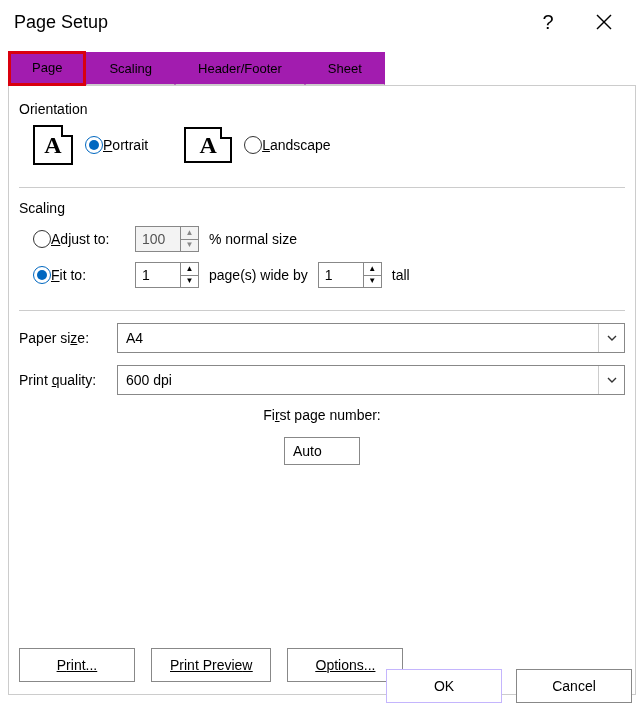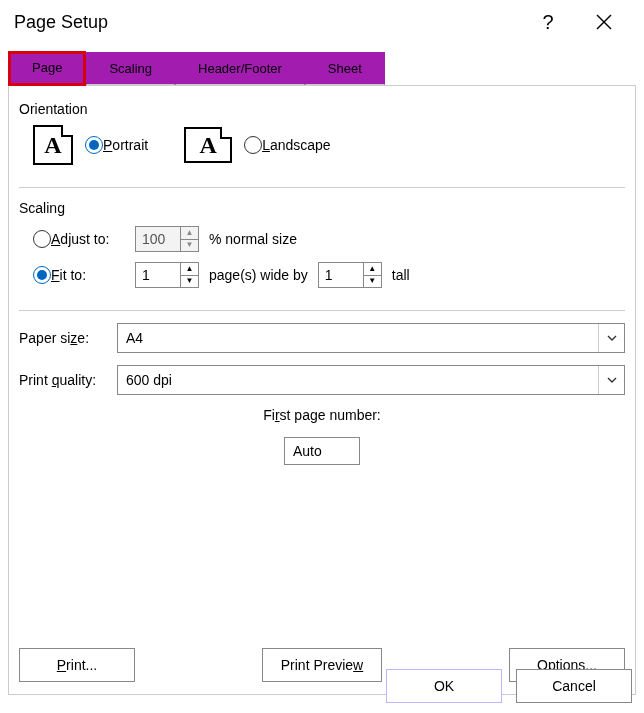--- a/index.html
+++ b/index.html
@@ -225,22 +225,23 @@
     font-family:inherit;
     font-size:14px;
     width:76px;
   }
   .bottom-section{
     position:absolute;
     left:10px; right:10px; bottom:12px;
   }
   .btnrow {
     display:flex;
-    justify-content:space-between;
-    gap:4px;
+    justify-content:flex-start;
+    gap:16px;
+    text-decoration:underline;
   }
   .btn {
     border:1px solid #888;
     background:#fff;
     height:34px;
     min-width:116px;
     padding:0 18px;
     font-family:inherit;
     font-size:14px;
     display:flex;

